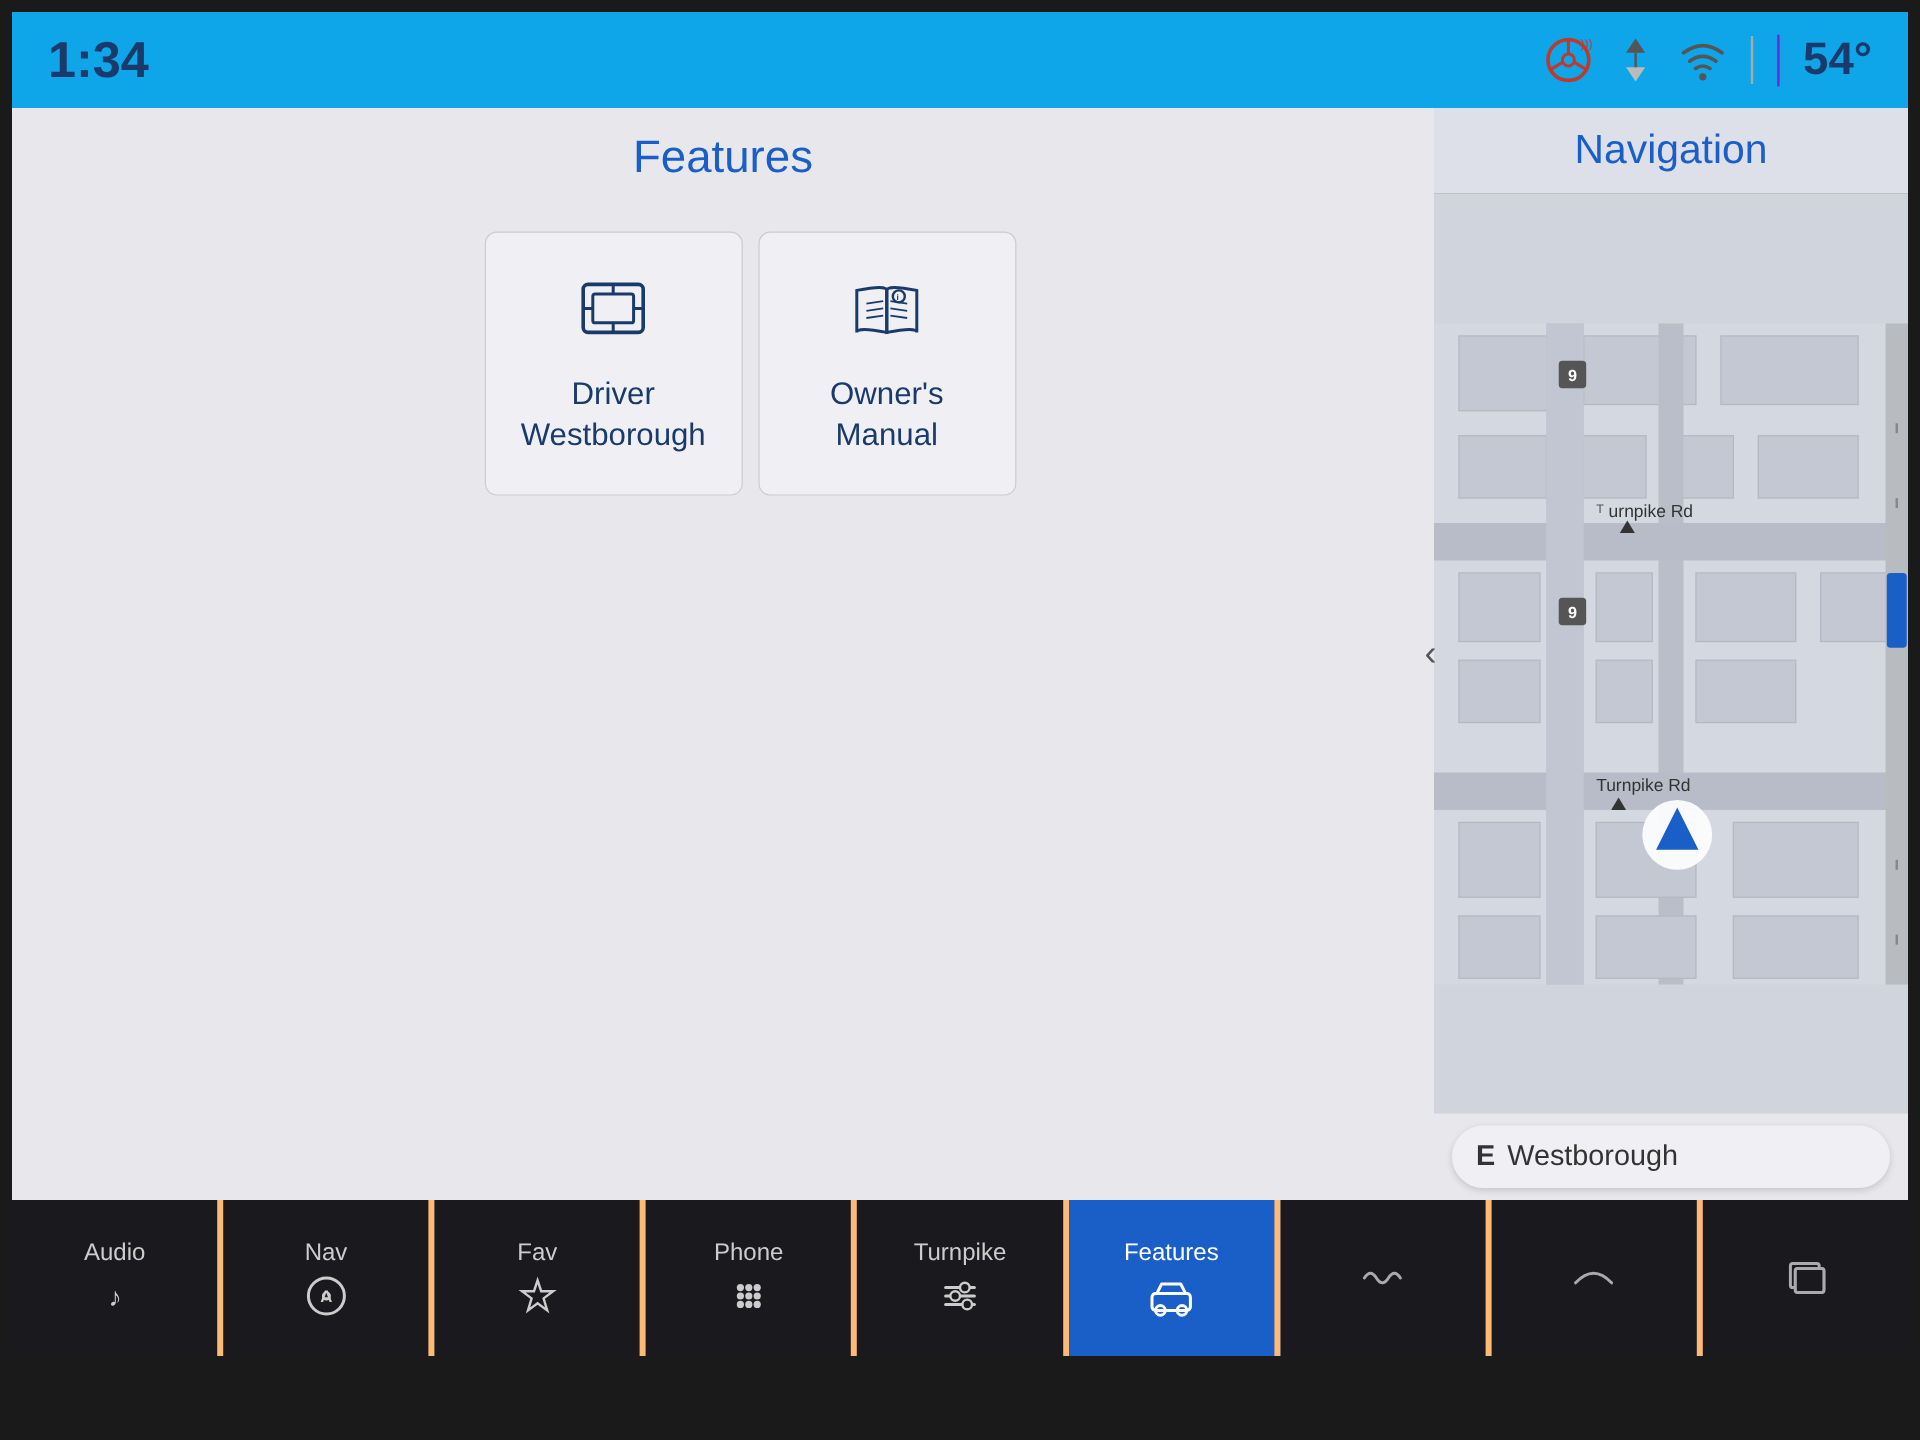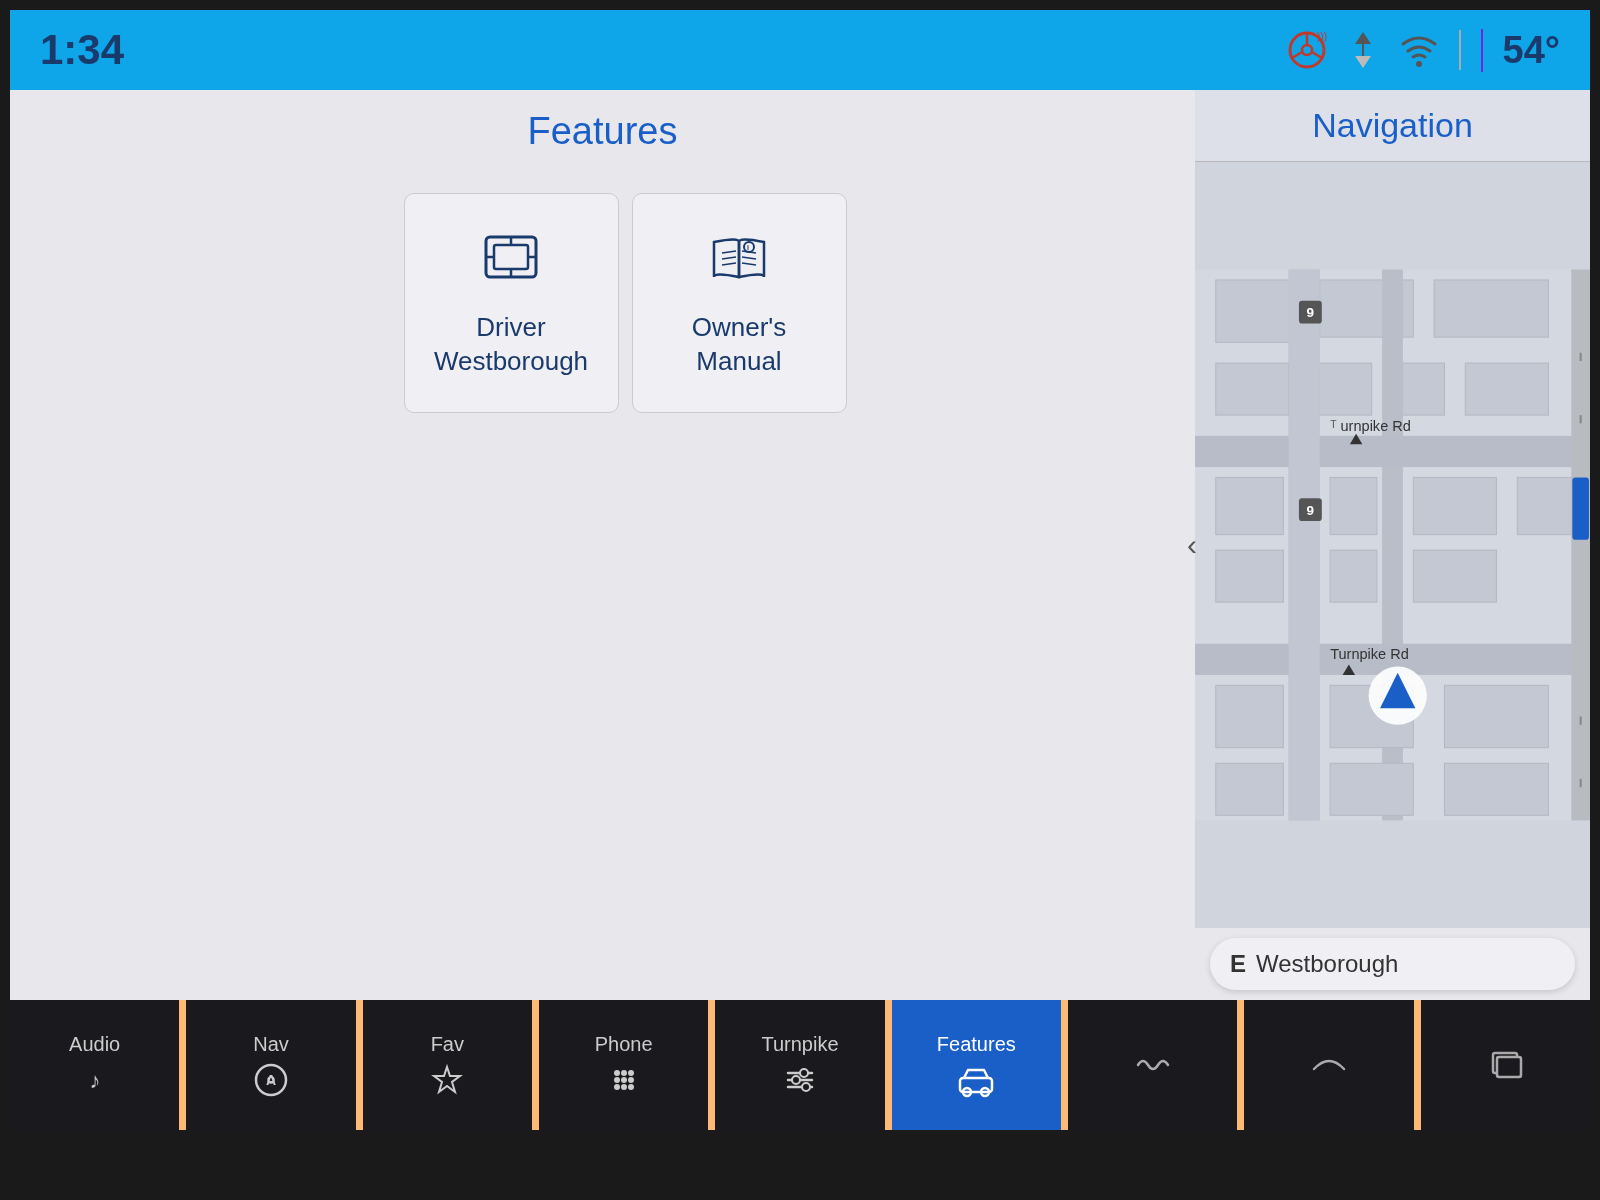--- a/index.html
+++ b/index.html
@@ -195,21 +195,21 @@
     }
 
     .nav-item {
       flex: 1;
       display: flex;
       flex-direction: column;
       align-items: center;
       justify-content: center;
       gap: 6px;
       cursor: pointer;
-      border-right: 7px solid #fdba74;
+      border-right: 5px solid #fdba74;
     }
 
     .nav-item:last-child {
       border-right: none;
     }
 
     .nav-item.active {
       background: #1a5fc8;
     }
 

